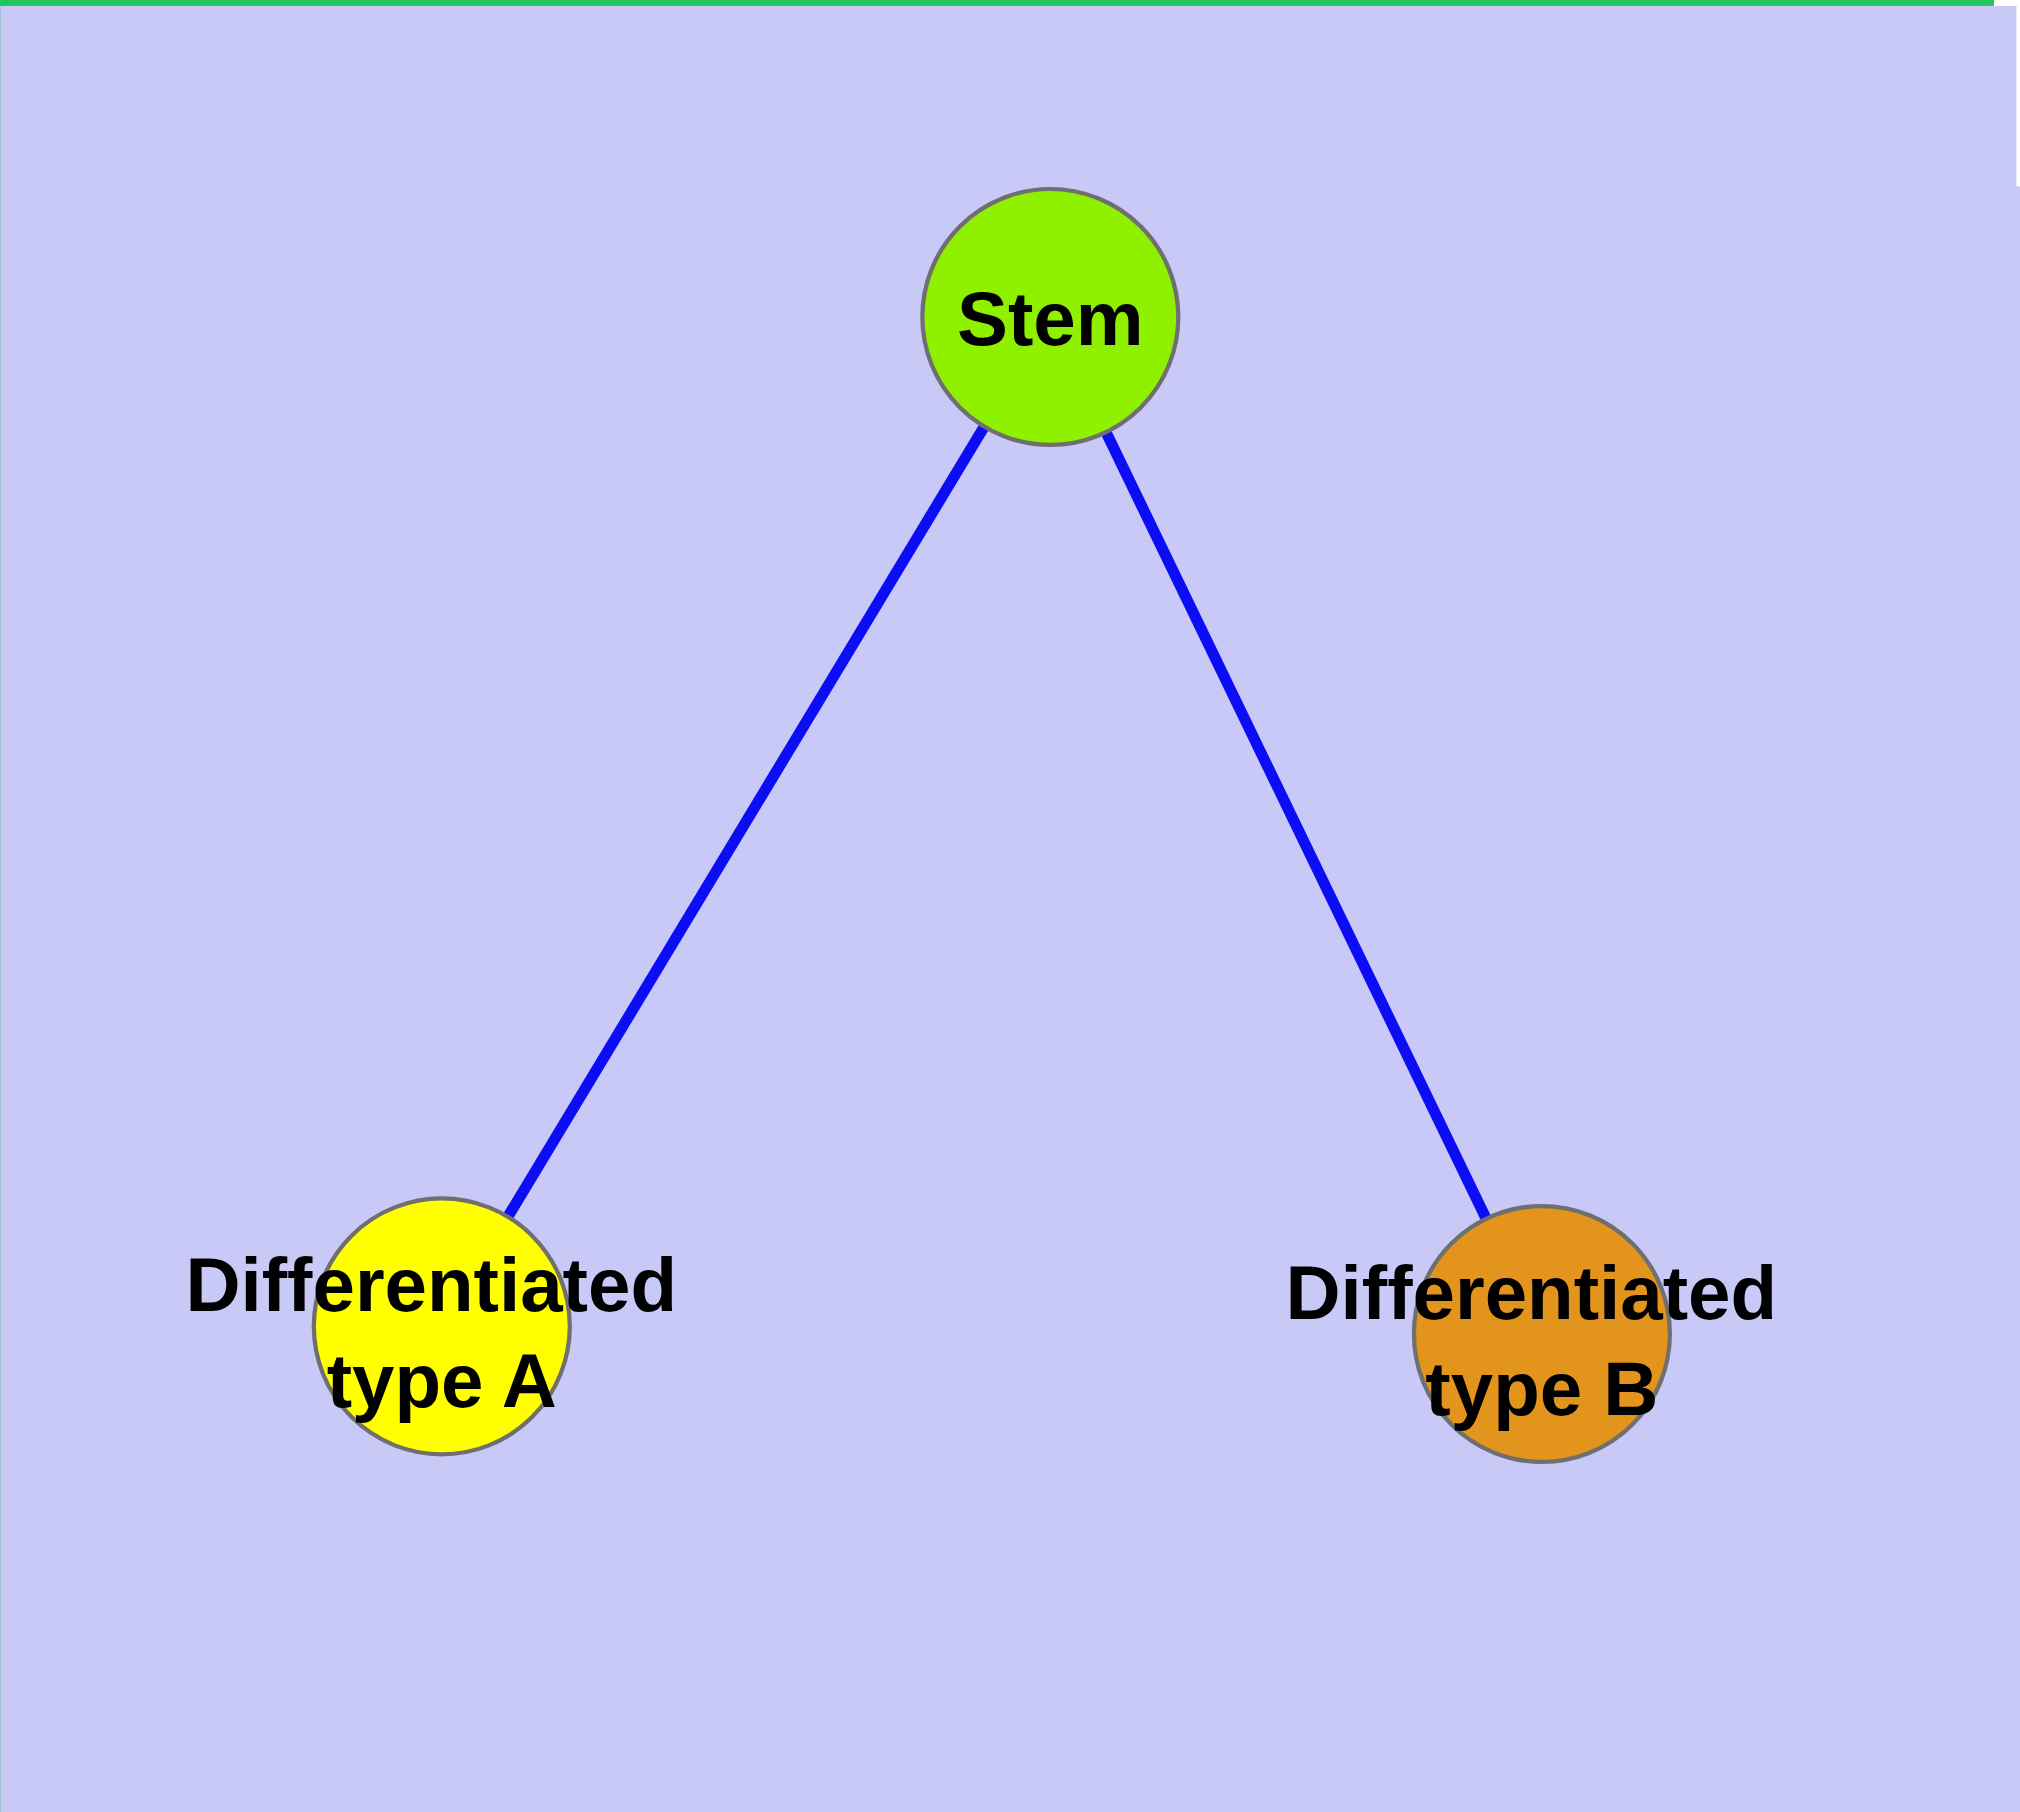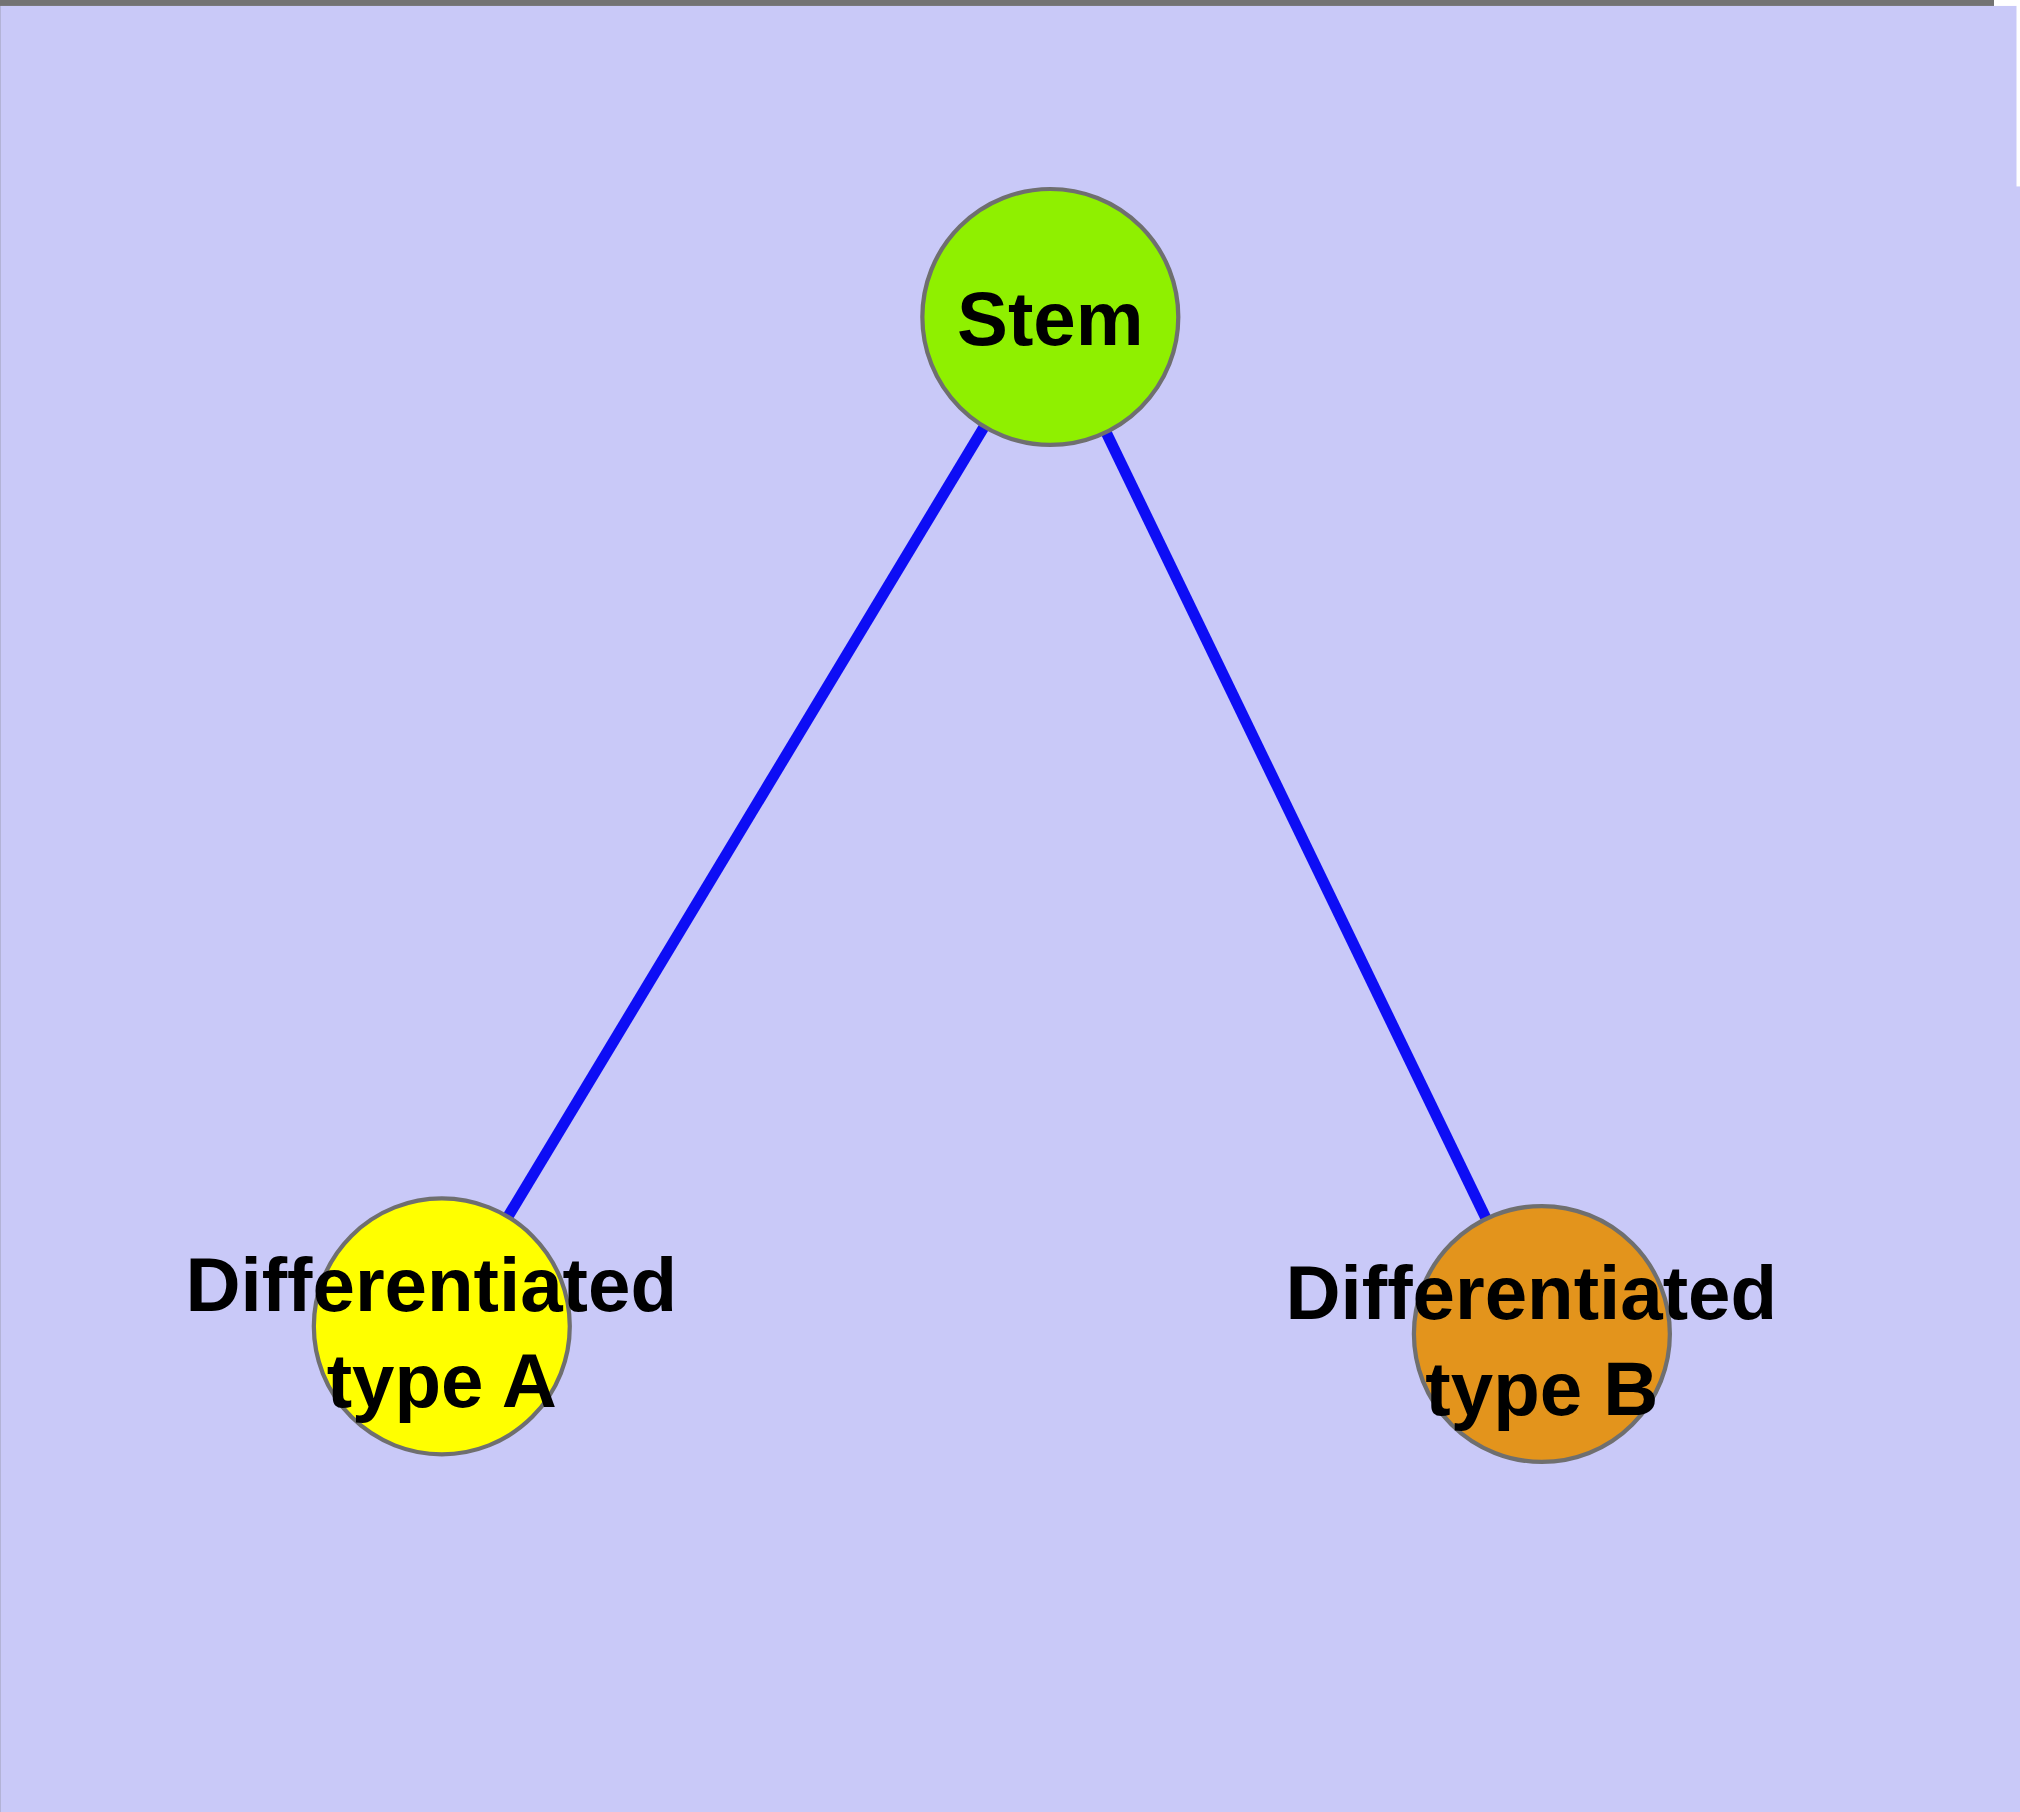--- a/index.html
+++ b/index.html
@@ -4,21 +4,21 @@
 <style>
   html, body {
     margin: 0;
     padding: 0;
     background: #FFFFFF;
   }
   .stage {
     position: relative;
     width: 1994px;
     height: 1812px;
-    background: #737373;
+    background: #22c55e;
   }
   svg { display: block; }
   .edge {
     stroke-width: 13px;
     fill: none;
     stroke-linecap: butt;
   }
   .node {
     stroke: #6F6F6F;
     stroke-width: 5px;

